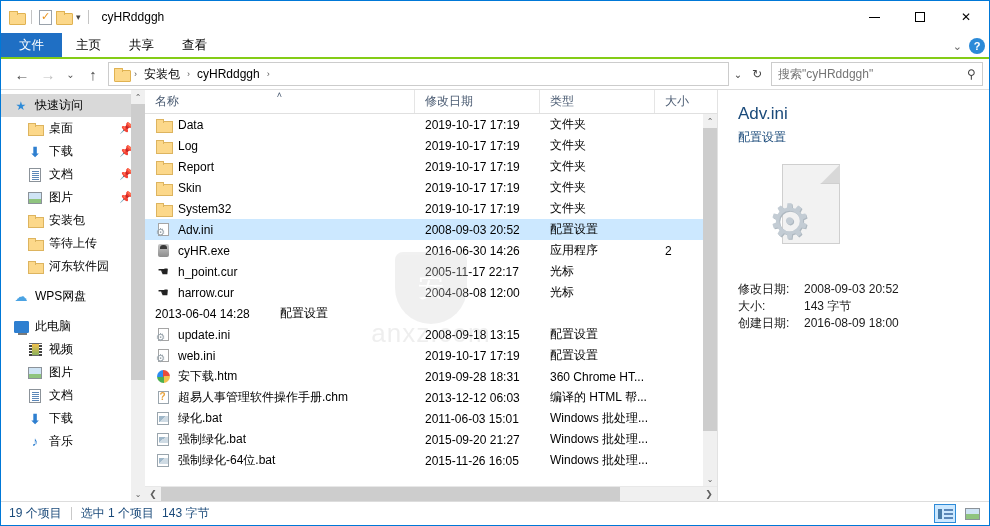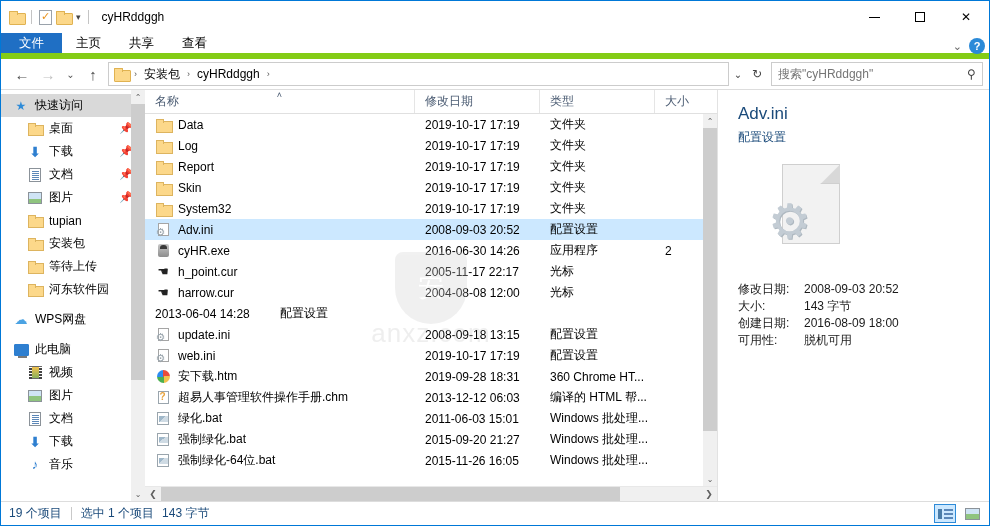--- a/index.html
+++ b/index.html
@@ -51,21 +51,21 @@
   .wc { width:46px; height:32px; display:flex; align-items:center; justify-content:center;
         font-size:12px; color:#000; }
   .wc-min { width:11px; height:1px; background:#000; }
   .wc-max { width:10px; height:10px; border:1px solid #000; }
 
   
   .ribbon {
     height:26px; min-height:26px;
     display:flex; align-items:stretch;
     position:relative;
-    border-bottom:6px solid #84cc16;
+    border-bottom:2px solid #84cc16;
   }
   .tab {
     padding:0 14px; display:flex; align-items:center; justify-content:center;
     font-size:12.5px; color:#000; cursor:default;
   }
   .tab.file { background:#1f6fc4; color:#fff; padding:0 18px; }
   .ribbon-right { position:absolute; right:4px; top:0; height:26px; display:flex; align-items:center; gap:7px; }
   .chev-dn { font-size:11px; color:#666; }
   .help-ico {
     width:16px; height:16px; border-radius:50%;
@@ -369,26 +369,20 @@
         <span class="sb-ico">
             <span class="pic-ico"></span>
           </span>
         <span>图片</span>
         <span class="pin">📌</span>
       </div>
       <div class="sb-item ind1">
         <span class="sb-ico">
             <span class="fold"></span>
           </span>
-        <span>tupian</span>
-      </div>
-      <div class="sb-item ind1">
-        <span class="sb-ico">
-            <span class="fold"></span>
-          </span>
         <span>安装包</span>
       </div>
       <div class="sb-item ind1">
         <span class="sb-ico">
             <span class="fold"></span>
           </span>
         <span>等待上传</span>
       </div>
       <div class="sb-item ind1">
         <span class="sb-ico">
@@ -706,24 +700,20 @@
           <span class="dt-k">修改日期:</span>
           <span class="dt-v">2008-09-03 20:52</span>
         </div>
         <div class="dt-rowm">
           <span class="dt-k">大小:</span>
           <span class="dt-v">143 字节</span>
         </div>
         <div class="dt-rowm">
           <span class="dt-k">创建日期:</span>
           <span class="dt-v">2016-08-09 18:00</span>
-        </div>
-        <div class="dt-rowm">
-          <span class="dt-k">可用性:</span>
-          <span class="dt-v">脱机可用</span>
         </div>
       </div>
     </div>
   </div>
 
   <div class="statusbar">
     <span>19 个项目</span>
     <span class="st-sep"></span>
     <span>选中 1 个项目</span>
     <span style="width:8px"></span>

